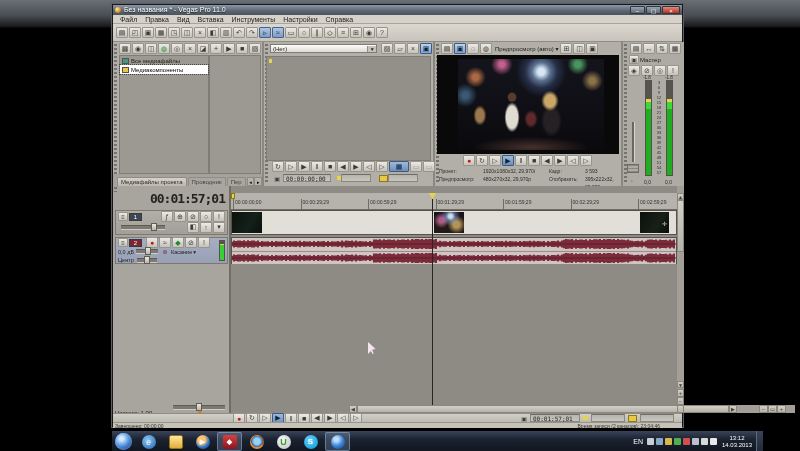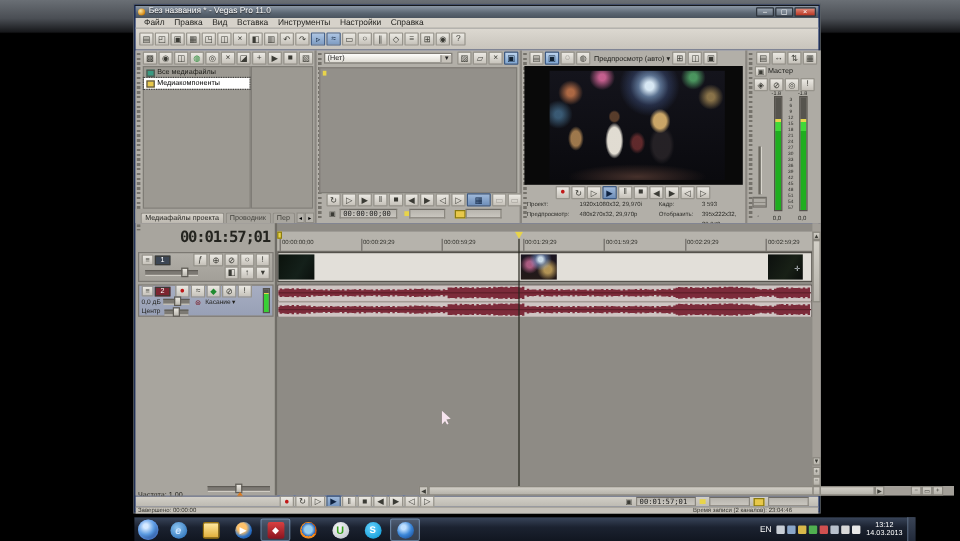--- a/index.html
+++ b/index.html
@@ -2,21 +2,21 @@
 <html><head>
 <meta charset="utf-8">
 <style>
   html,body{margin:0;padding:0;background:#000;}
   #stage{position:relative;width:800px;height:451px;background:#000;overflow:hidden;
          font-family:"Liberation Sans",sans-serif;-webkit-font-smoothing:antialiased;}
   .abs{position:absolute;}
   
   #topband{left:0;top:0;width:800px;height:28px;background:linear-gradient(180deg,#6a6f75,#4a4e54 55%,#17181b 95%,#000);}
   
-  #vegas-window{left:112px;top:4px;width:571px;height:423px;background:#1d4ed8;border:1px solid #15181c;box-sizing:border-box;box-shadow:0 0 0 1px #5a6066;}
+  #vegas-window{left:112px;top:4px;width:571px;height:423px;background:#14532d;border:1px solid #15181c;box-sizing:border-box;box-shadow:0 0 0 1px #5a6066;}
   #titlebar{left:0;top:0;width:100%;height:10px;background:linear-gradient(180deg,#8b97a5,#5a6571 60%,#49535e);display:flex;align-items:center;}
   #titlebar .appico{width:6px;height:6px;margin:0 3px 0 2px;border-radius:50%;background:radial-gradient(circle at 35% 35%,#ffe9a0,#d89020 60%,#7a4a00);}
   #title-text{color:#fff;font-size:7px;line-height:10px;white-space:nowrap;text-shadow:0 1px 1px #222;}
   #winbtns{position:absolute;right:2px;top:1px;display:flex;gap:1px;}
   .wbtn{width:15px;height:8px;font-size:6px;line-height:8px;text-align:center;color:#fff;background:linear-gradient(#9aa4b0,#5f6a76);border:1px solid #2e353d;border-radius:1px;box-sizing:border-box;}
   .wbtn.close{background:linear-gradient(#e08a7a,#b8321e);width:18px;}
   #menubar{left:0;top:10px;width:100%;height:9px;background:#d6d2ca;border-bottom:1px solid #a9a59d;display:flex;align-items:center;padding-left:3px;box-sizing:border-box;}
   .mi{font-size:7px;color:#1d1d1a;padding:0 4px;line-height:9px;}
   #toolbar{left:0;top:19px;width:100%;height:18px;background:linear-gradient(#dcd8d0,#c8c4bc);border-bottom:1px solid #8f8c85;display:flex;align-items:center;padding-left:3px;box-sizing:border-box;}
   .ic{display:inline-flex;align-items:center;justify-content:center;width:14px;height:13px;font-size:8px;color:#3b3b35;

